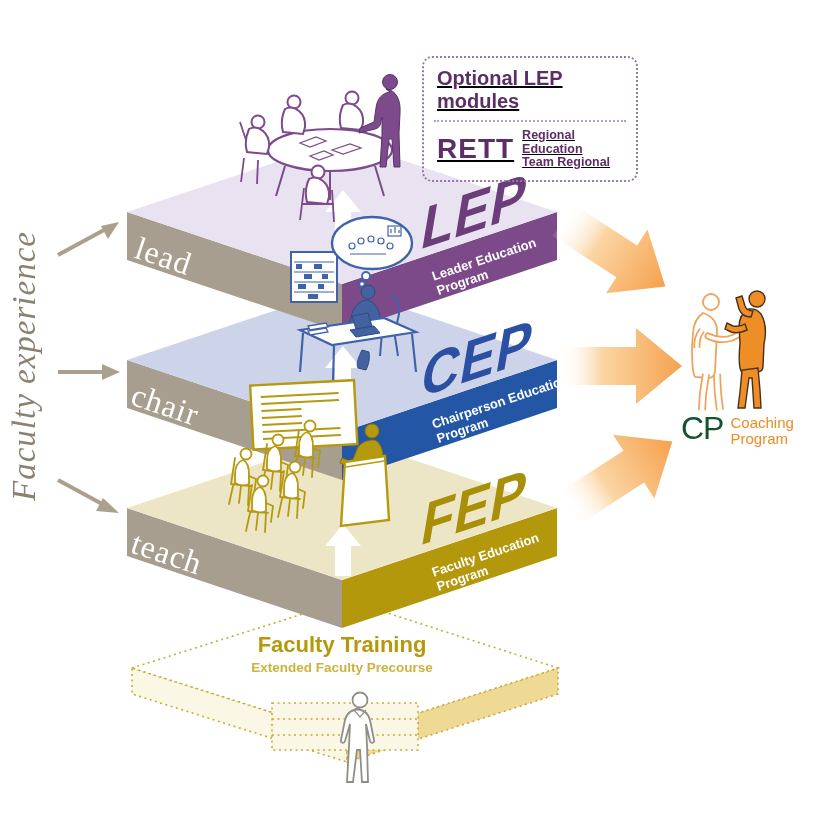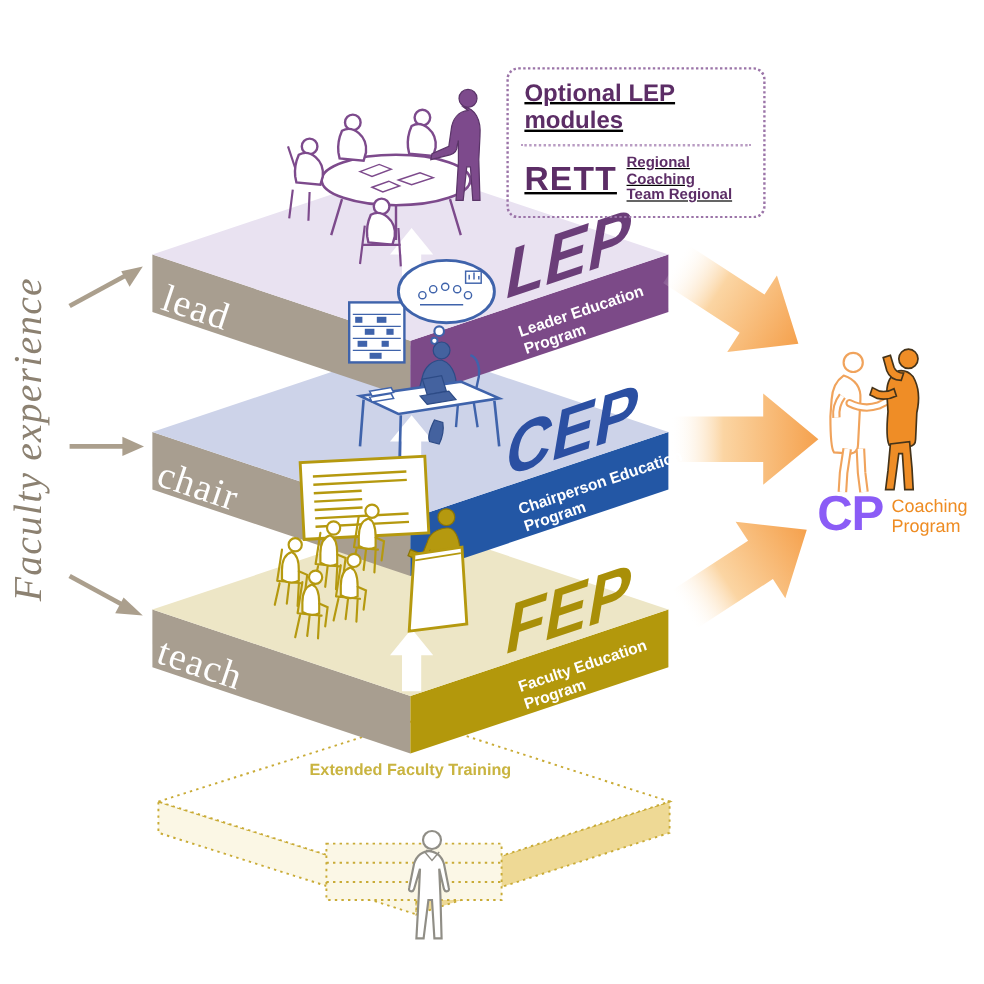--- a/index.html
+++ b/index.html
@@ -14,21 +14,21 @@
   
   .rett-box{position:absolute;left:422px;top:56px;width:212px;
       border:2px dotted #9b74a8;border-radius:10px;background:transparent;text-decoration:underline;}
   .rett-title{font-weight:bold;font-size:20px;color:#5c2d66;padding:9px 13px 7px;}
   .rett-divider{border-top:2px dotted #b99cc3;margin:0 10px;}
   .rett-row{display:flex;align-items:center;padding:6px 13px 10px;}
   .rett-acronym{font-weight:bold;font-size:28px;line-height:26px;color:#5c2d66;letter-spacing:1px;}
   .rett-name{font-weight:bold;font-size:12.5px;line-height:13.5px;color:#5c2d66;margin-left:8px;margin-top:1px;}
   
   .cp-label{position:absolute;left:681px;top:406px;display:flex;}
-  .cp-acronym{font-weight:bold;font-size:41px;line-height:44px;color:#8b5cf6;letter-spacing:-1px;}
+  .cp-acronym{font-weight:normal;font-size:32px;line-height:44px;color:#14532d;letter-spacing:-1px;}
   .cp-name{font-weight:normal;font-size:15px;line-height:16px;color:#ee8c23;margin-left:7px;margin-top:9px;}
   
   .ft-label{position:absolute;left:222px;top:632px;width:240px;text-align:center;}
   .ft-title{font-weight:bold;font-size:22px;color:#b5990a;}
   .ft-subtitle{font-weight:bold;font-size:13.5px;color:#c9b440;margin-top:2px;}
   
   text{font-family:"Liberation Sans", sans-serif;}
   .face-word{font-family:"Liberation Serif", serif;font-size:32px;fill:#ffffff;letter-spacing:1px;}
   .acro{font-weight:bold;font-size:55px;letter-spacing:1px;}
   .prog{font-weight:bold;font-size:13px;fill:#ffffff;}
@@ -228,31 +228,32 @@
 </svg>
 
 <div class="axis-label">Faculty experience</div>
 
 <div class="rett-box">
   <div class="rett-title">Optional LEP modules</div>
   <div class="rett-divider"></div>
   <div class="rett-row">
     <span class="rett-acronym">RETT</span>
     <span class="rett-name">
-      <span>Regional Coaching</span><br>
+      <span>Regional Education</span><br>
       <span>Team Regional</span>
     </span>
   </div>
 </div>
 
 <div class="cp-label">
   <span class="cp-acronym">CP</span>
   <span class="cp-name">
     <span>Coaching</span><br>
     <span>Program</span>
   </span>
 </div>
 
 <div class="ft-label">
-  <div class="ft-subtitle">Extended Faculty Training</div>
+  <div class="ft-title">Faculty Training</div>
+  <div class="ft-subtitle">Extended Faculty Precourse</div>
 </div>
 
 </div>
 
 </body></html>

